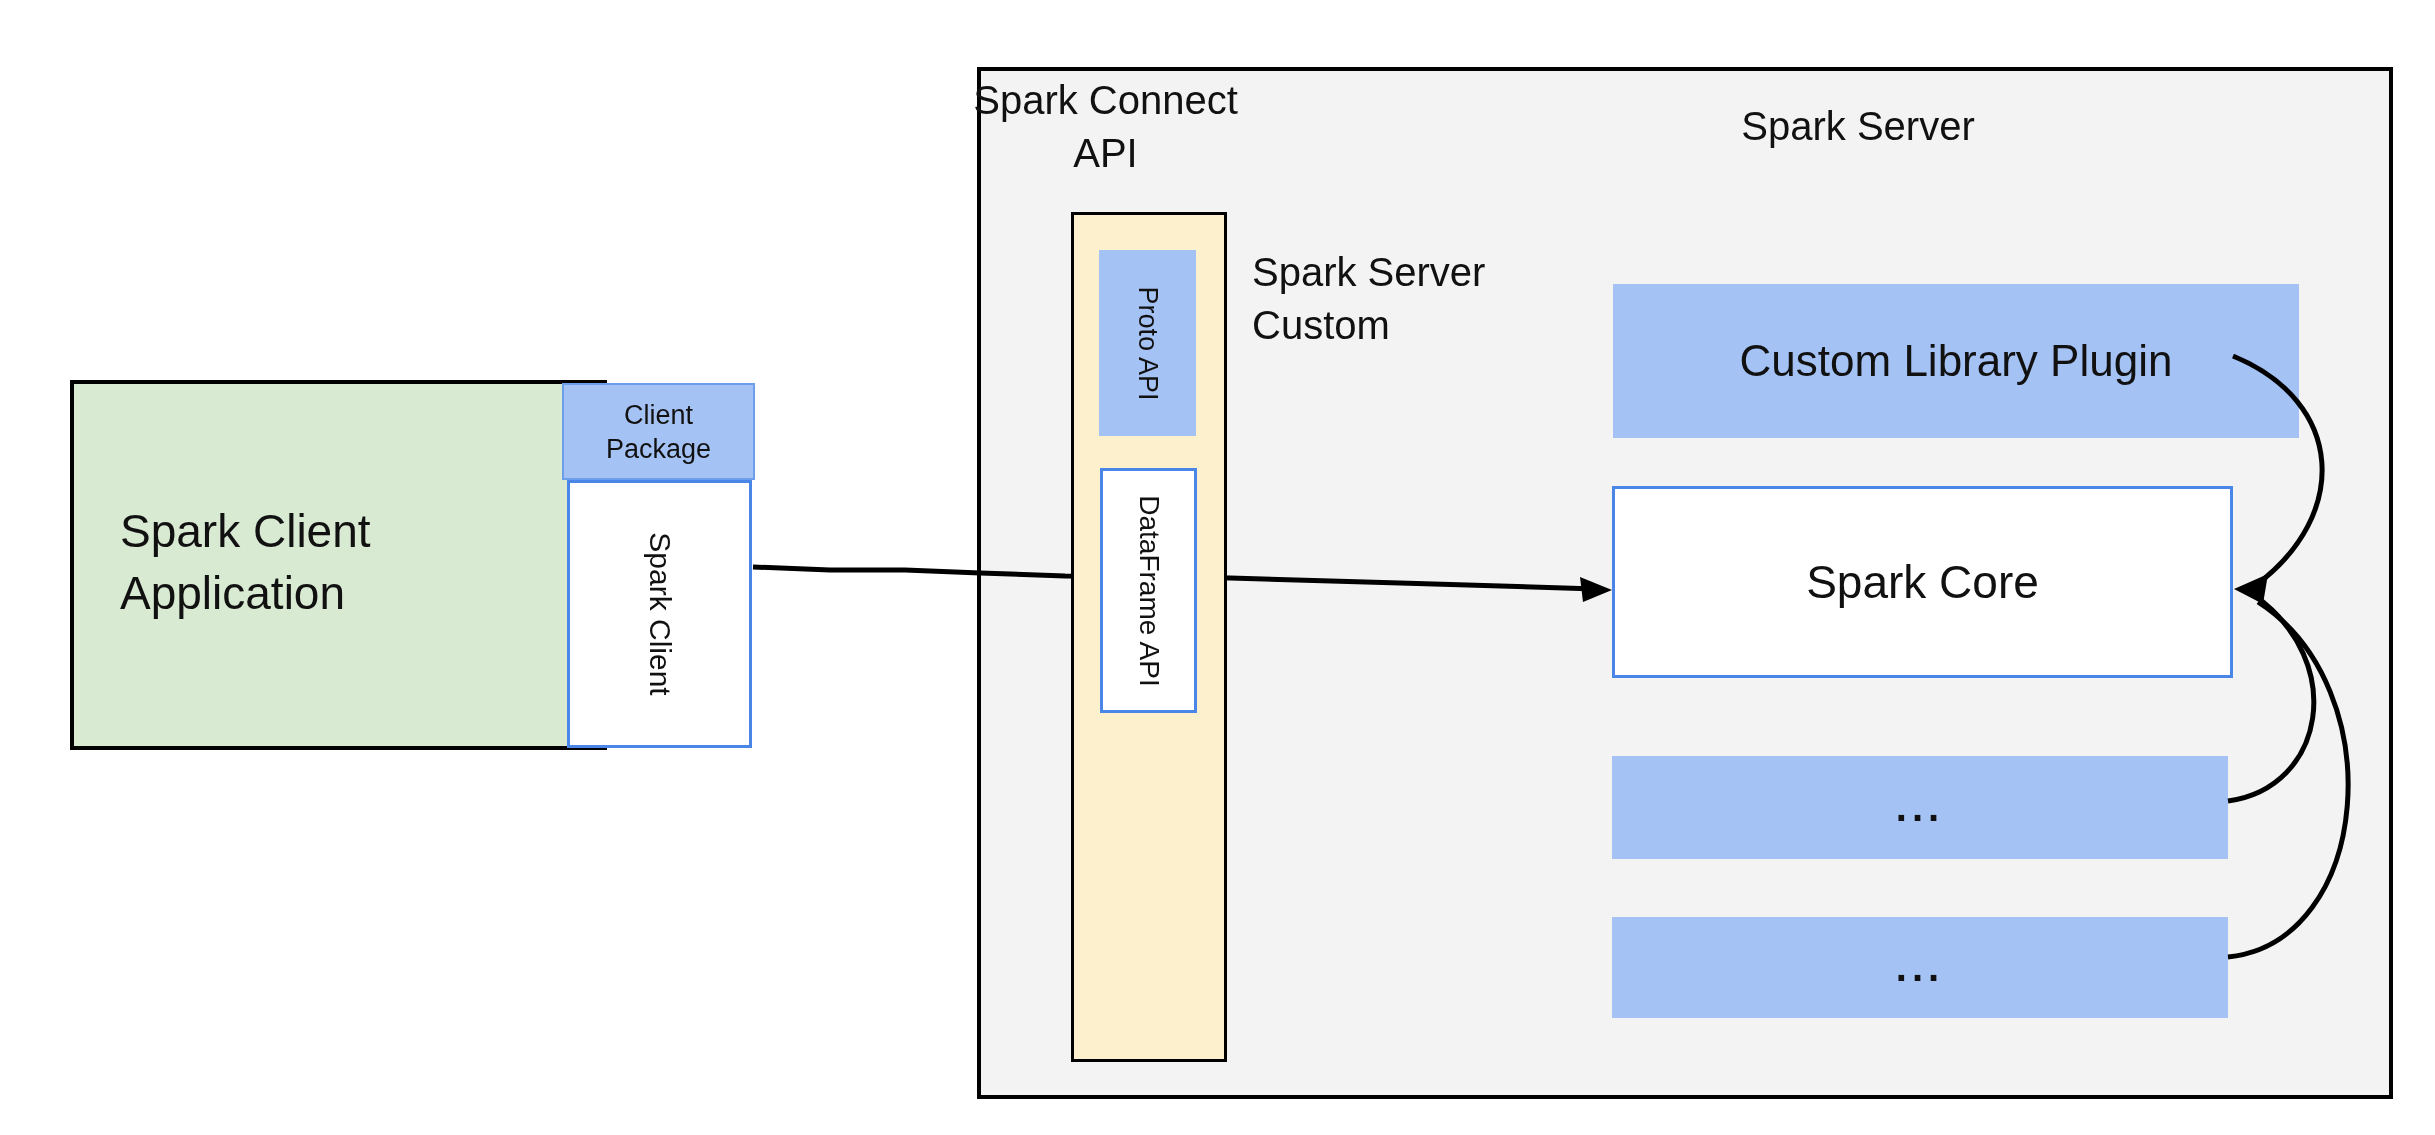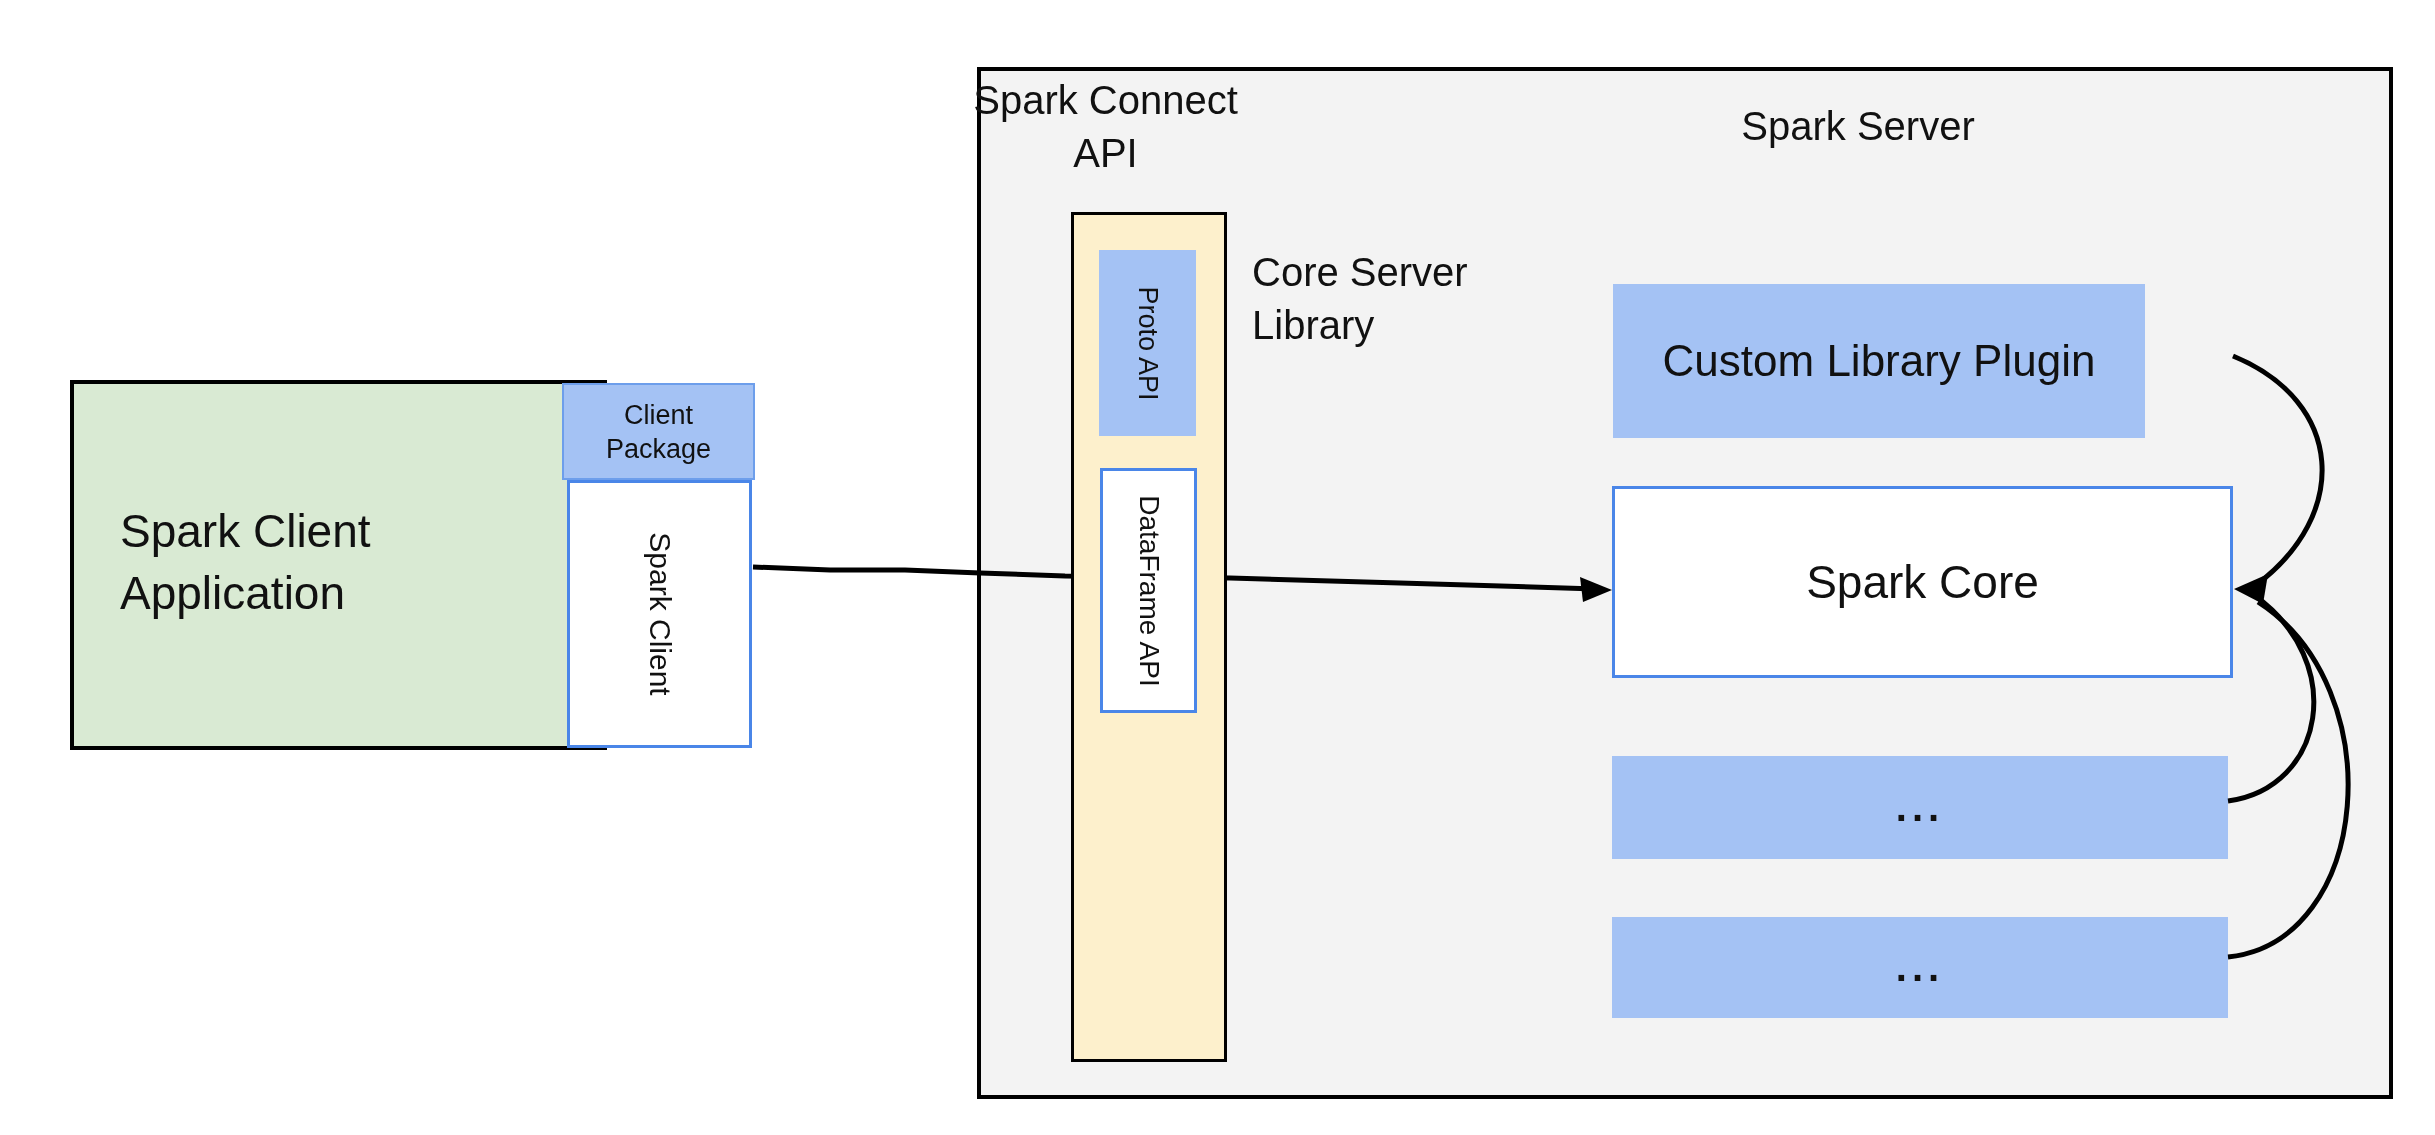--- a/index.html
+++ b/index.html
@@ -32,21 +32,21 @@
   .connect-title{left:958px;top:74px;width:295px;font-size:40px;line-height:53px;z-index:3;text-align:center;}
   .server-title{left:1658px;top:104px;width:400px;font-size:40px;font-weight:normal;z-index:3;text-align:center;}
 
   
   .lib-bar{left:1071px;top:212px;width:156px;height:850px;background:var(--c-cream);border:3px solid #000;z-index:3;}
   .proto-box{left:1099px;top:250px;width:97px;height:186px;background:var(--c-blue);z-index:4;}
   .df-box{left:1100px;top:468px;width:97px;height:245px;background:#fff;border:3px solid var(--c-box-border);z-index:4;}
   .lib-label{left:1252px;top:246px;width:290px;font-size:40px;line-height:53px;z-index:3;}
 
   
-  .plugin-box{left:1613px;top:284px;width:532px;height:154px;background:var(--c-blue);z-index:3;font-size:44px;}
+  .plugin-box{left:1613px;top:284px;width:686px;height:154px;background:var(--c-blue);z-index:3;font-size:44px;}
   .core-box{left:1612px;top:486px;width:621px;height:192px;background:#fff;border:3px solid var(--c-box-border);z-index:3;font-size:46px;}
   .dots-box1{left:1612px;top:756px;width:616px;height:103px;background:var(--c-blue);z-index:3;}
   .dots-box2{left:1612px;top:917px;width:616px;height:101px;background:var(--c-blue);z-index:3;}
   .dots{font-size:40px;font-weight:bold;letter-spacing:5px;}
 
   .vtext{transform:rotate(90deg);white-space:nowrap;}
   .vt-client{font-size:30px;}
   .vt-proto{font-size:27px;}
   .vt-df{font-size:28px;}
 
@@ -79,21 +79,21 @@
   <div class="abs connect-title">Spark Connect API</div>
   <div class="abs server-title">Spark Server</div>
 
   <div class="abs lib-bar"></div>
   <div class="abs proto-box flexc">
     <span class="vtext vt-proto">Proto API</span>
   </div>
   <div class="abs df-box flexc">
     <span class="vtext vt-df">DataFrame API</span>
   </div>
-  <div class="abs lib-label">Core Server Library</div>
+  <div class="abs lib-label">Spark Server Custom</div>
 
   <div class="abs plugin-box flexc">
     <span>Custom Library Plugin</span>
   </div>
   <div class="abs core-box flexc">
     <span>Spark Core</span>
   </div>
   <div class="abs dots-box1 flexc">
     <span class="dots">...</span>
   </div>

